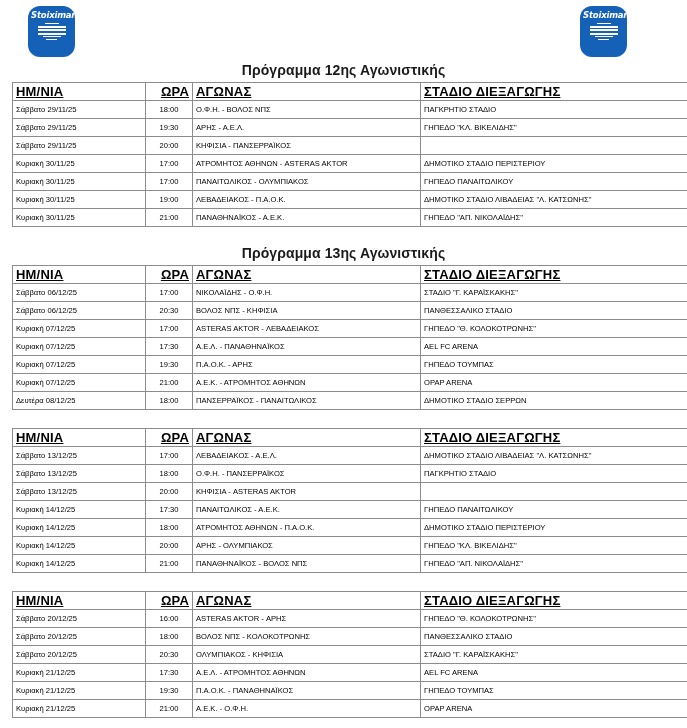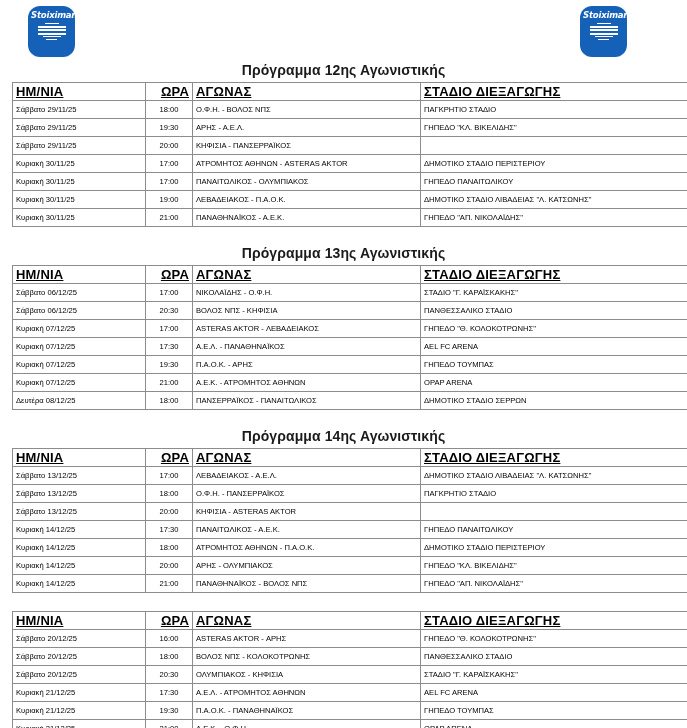--- a/index.html
+++ b/index.html
@@ -256,21 +256,20 @@
               <td class="c-date">Δευτέρα 08/12/25</td>
               <td class="c-time">18:00</td>
               <td class="c-match">ΠΑΝΣΕΡΡΑΪΚΟΣ - ΠΑΝΑΙΤΩΛΙΚΟΣ</td>
               <td class="c-venue">ΔΗΜΟΤΙΚΟ ΣΤΑΔΙΟ ΣΕΡΡΩΝ</td>
             </tr>
           </tbody>
         </table>
       </div>
       <div class="spacer-sm"></div>
       <div class="block">
-        <div class="table-title">Πρόγραμμα 14ης Αγωνιστικής</div>
         <table class="sched">
           <thead>
             <tr>
               <th class="c-date">ΗΜ/ΝΙΑ</th>
               <th class="c-time">ΩΡΑ</th>
               <th class="c-match">ΑΓΩΝΑΣ</th>
               <th class="c-venue">ΣΤΑΔΙΟ ΔΙΕΞΑΓΩΓΗΣ</th>
             </tr>
           </thead>
           <tbody>

